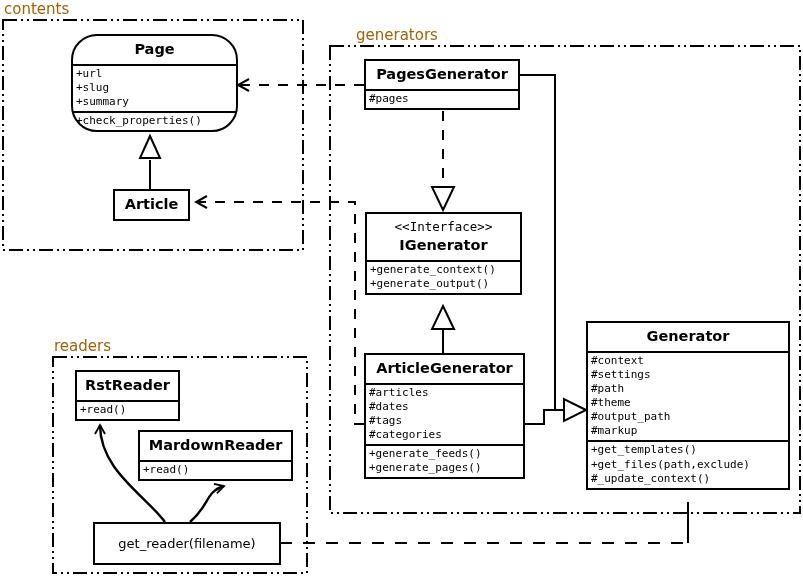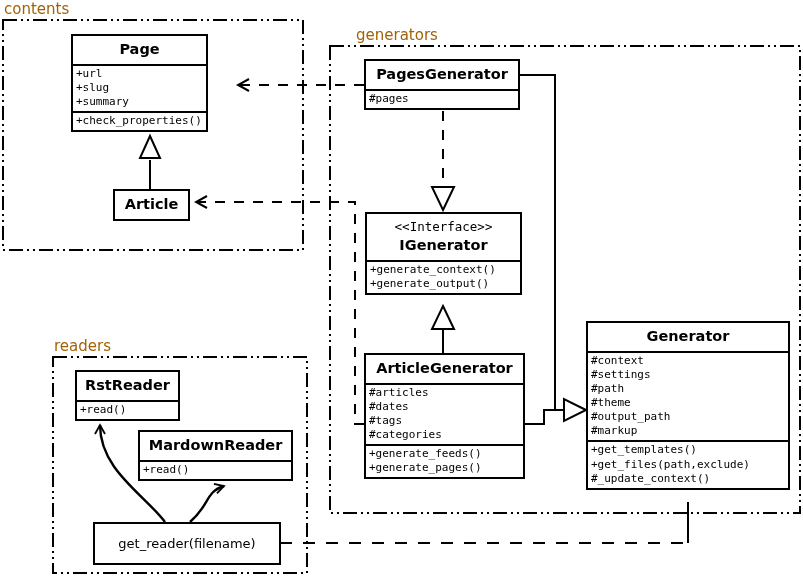--- a/index.html
+++ b/index.html
@@ -157,21 +157,21 @@
 
     <g>
       <path d="M190,522 C 210,505 205,492 224,486" fill="none" stroke="#000" stroke-width="2.4" marker-end="url(#thinArrow)"></path>
     </g>
   </svg>
 
   <div class="pkg-label" style="left:4px; top:0px;">contents</div>
   <div class="pkg-label" style="left:331px; top:26px;margin-left:25px;">generators</div>
   <div class="pkg-label" style="left:54px; top:337px;">readers</div>
 
-  <div class="uml-box" style="left:71px; top:34px; width:137px;">
+  <div class="uml-box" style="left:71px; top:34px; width:167px;border-radius:26px;">
     <div class="uml-title">Page</div>
     <div class="uml-compartment uml-sep">
       <div>+url</div>
       <div>+slug</div>
       <div>+summary</div>
     </div>
     <div class="uml-compartment uml-sep">
       <div>+check_properties()</div>
     </div>
   </div>

